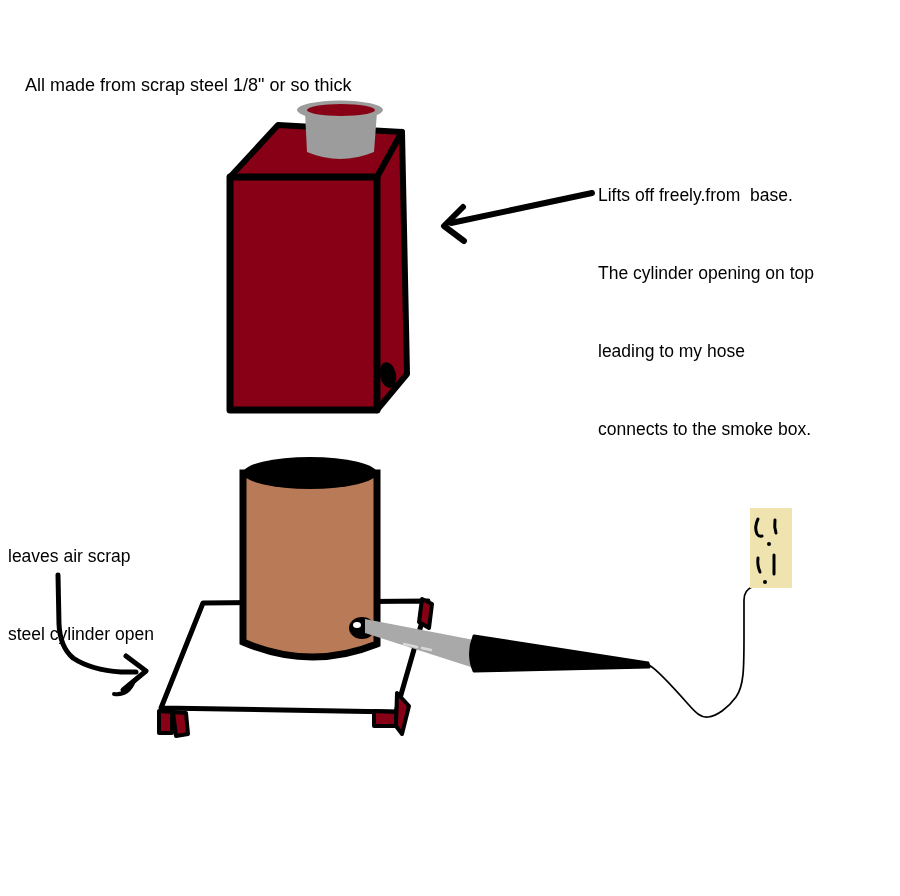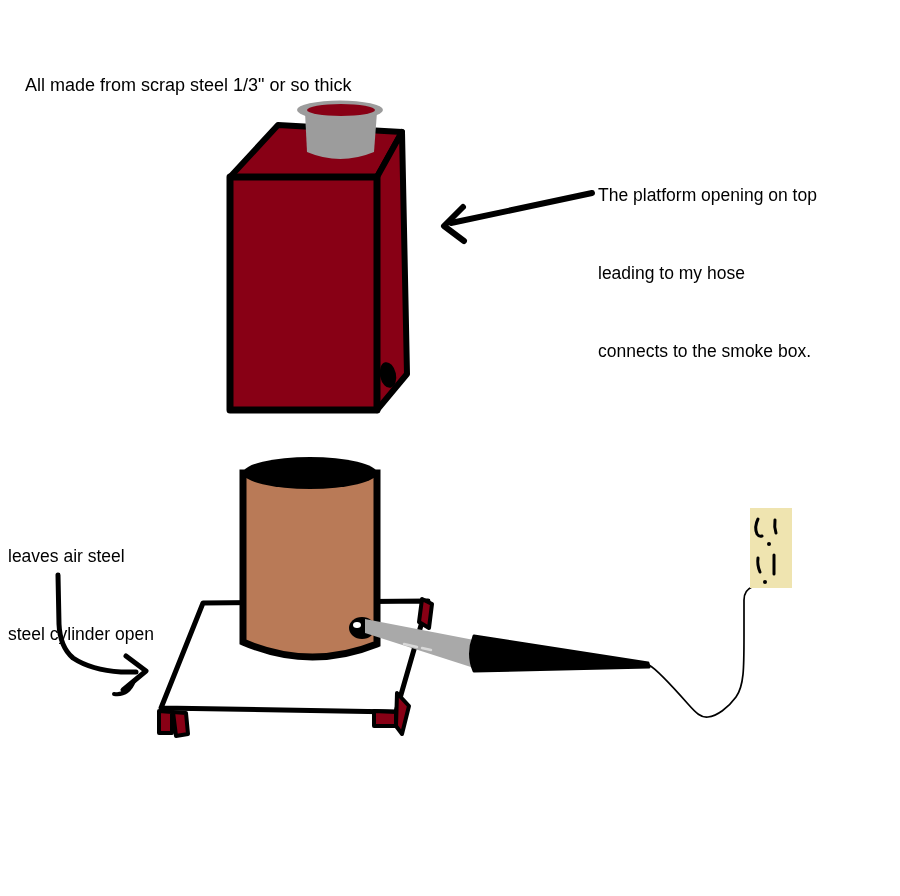--- a/index.html
+++ b/index.html
@@ -82,27 +82,28 @@
     </g>
 
     <g stroke="#000" fill="none" stroke-linecap="round" stroke-linejoin="round">
       <path d="M58,575 L59,624 Q60,647 73,658 Q91,670 121,672 L136,672" stroke-width="5"></path>
       <path d="M126,656 L146,671 L123,690" stroke-width="5"></path>
       <path d="M114,694 Q128,696 134,681" stroke-width="4"></path>
     </g>
   </svg>
 
   <div class="note note-top">
-    <div>All made from scrap steel 1/3" or so thick</div>
+    <div>All made from scrap steel 1/8" or so thick</div>
   </div>
 
   <div class="note note-right">
-    <div>The platform opening on top</div>
+    <div>Lifts off freely.from  base.</div>
+    <div>The cylinder opening on top</div>
     <div>leading to my hose</div>
     <div>connects to the smoke box.</div>
   </div>
 
   <div class="note note-left">
-    <div>leaves air steel</div>
+    <div>leaves air scrap</div>
     <div>steel cylinder open</div>
   </div>
 
 </div>
 
 </body></html>

